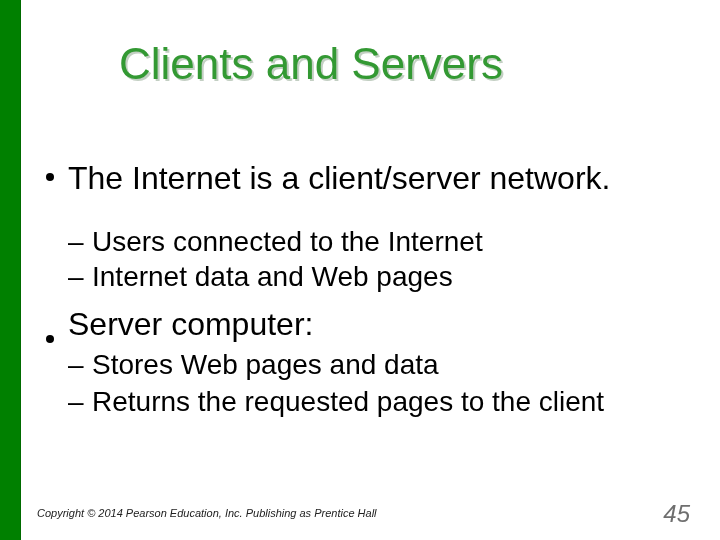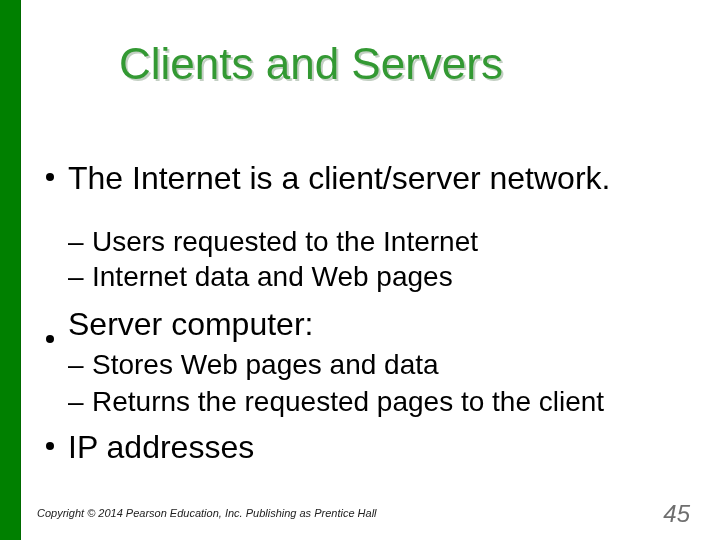--- a/index.html
+++ b/index.html
@@ -100,21 +100,21 @@
   <div class="slide-title">Clients and Servers</div>
 
   <div class="l1 b1">
     <span class="dot"></span>
     <span>The Internet is a client/server network.</span>
   </div>
 
 
   <div class="l2 s1">
     <span class="dash">–</span>
-    <span>Users requested to the Internet</span>
+    <span>Users connected to the Internet</span>
   </div>
 
   <div class="l2 s2">
     <span class="dash">–</span>
     <span>Internet data and Web pages</span>
   </div>
 
   <div class="l1 b3">
     <span class="dot"></span>
     <span>Server computer:</span>
@@ -123,22 +123,18 @@
   <div class="l2 s3">
     <span class="dash">–</span>
     <span>Stores Web pages and data</span>
   </div>
 
   <div class="l2 s4">
     <span class="dash">–</span>
     <span>Returns the requested pages to the client</span>
   </div>
 
-  <div class="l1 b4">
-    <span class="dot"></span>
-    <span>IP addresses</span>
-  </div>
 
   <div class="footer-text">Copyright © 2014 Pearson Education, Inc. Publishing as Prentice Hall</div>
 
   <div class="page-number">45</div>
 
 </div>
 
 </body></html>

